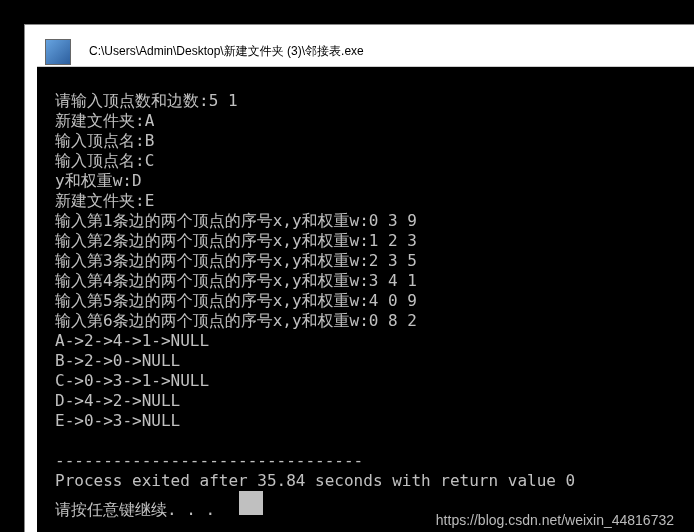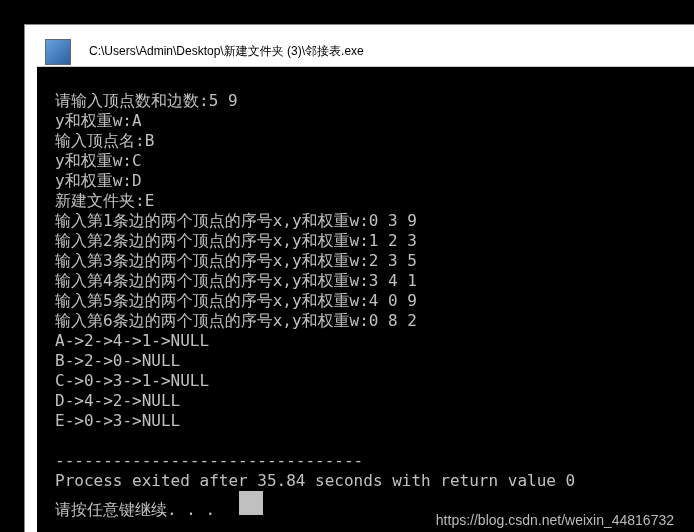--- a/index.html
+++ b/index.html
@@ -14,24 +14,24 @@
   </style>
 </head>
 <body>
 
 <div class="window">
   <div class="titlebar">
     <div class="titlebar-icon"></div>
     <div class="titlebar-text">C:\Users\Admin\Desktop\新建文件夹 (3)\邻接表.exe</div>
   </div>
   <div class="console">
-<span>请输入顶点数和边数:5 9</span>
-<span>y和权重w:A</span>
+<span>请输入顶点数和边数:5 1</span>
+<span>新建文件夹:A</span>
 <span>输入顶点名:B</span>
-<span>y和权重w:C</span>
+<span>输入顶点名:C</span>
 <span>y和权重w:D</span>
 <span>新建文件夹:E</span>
 <span>输入第1条边的两个顶点的序号x,y和权重w:0 3 9</span>
 <span>输入第2条边的两个顶点的序号x,y和权重w:1 2 3</span>
 <span>输入第3条边的两个顶点的序号x,y和权重w:2 3 5</span>
 <span>输入第4条边的两个顶点的序号x,y和权重w:3 4 1</span>
 <span>输入第5条边的两个顶点的序号x,y和权重w:4 0 9</span>
 <span>输入第6条边的两个顶点的序号x,y和权重w:0 8 2</span>
 <span>A-&gt;2-&gt;4-&gt;1-&gt;NULL</span>
 <span>B-&gt;2-&gt;0-&gt;NULL</span>

